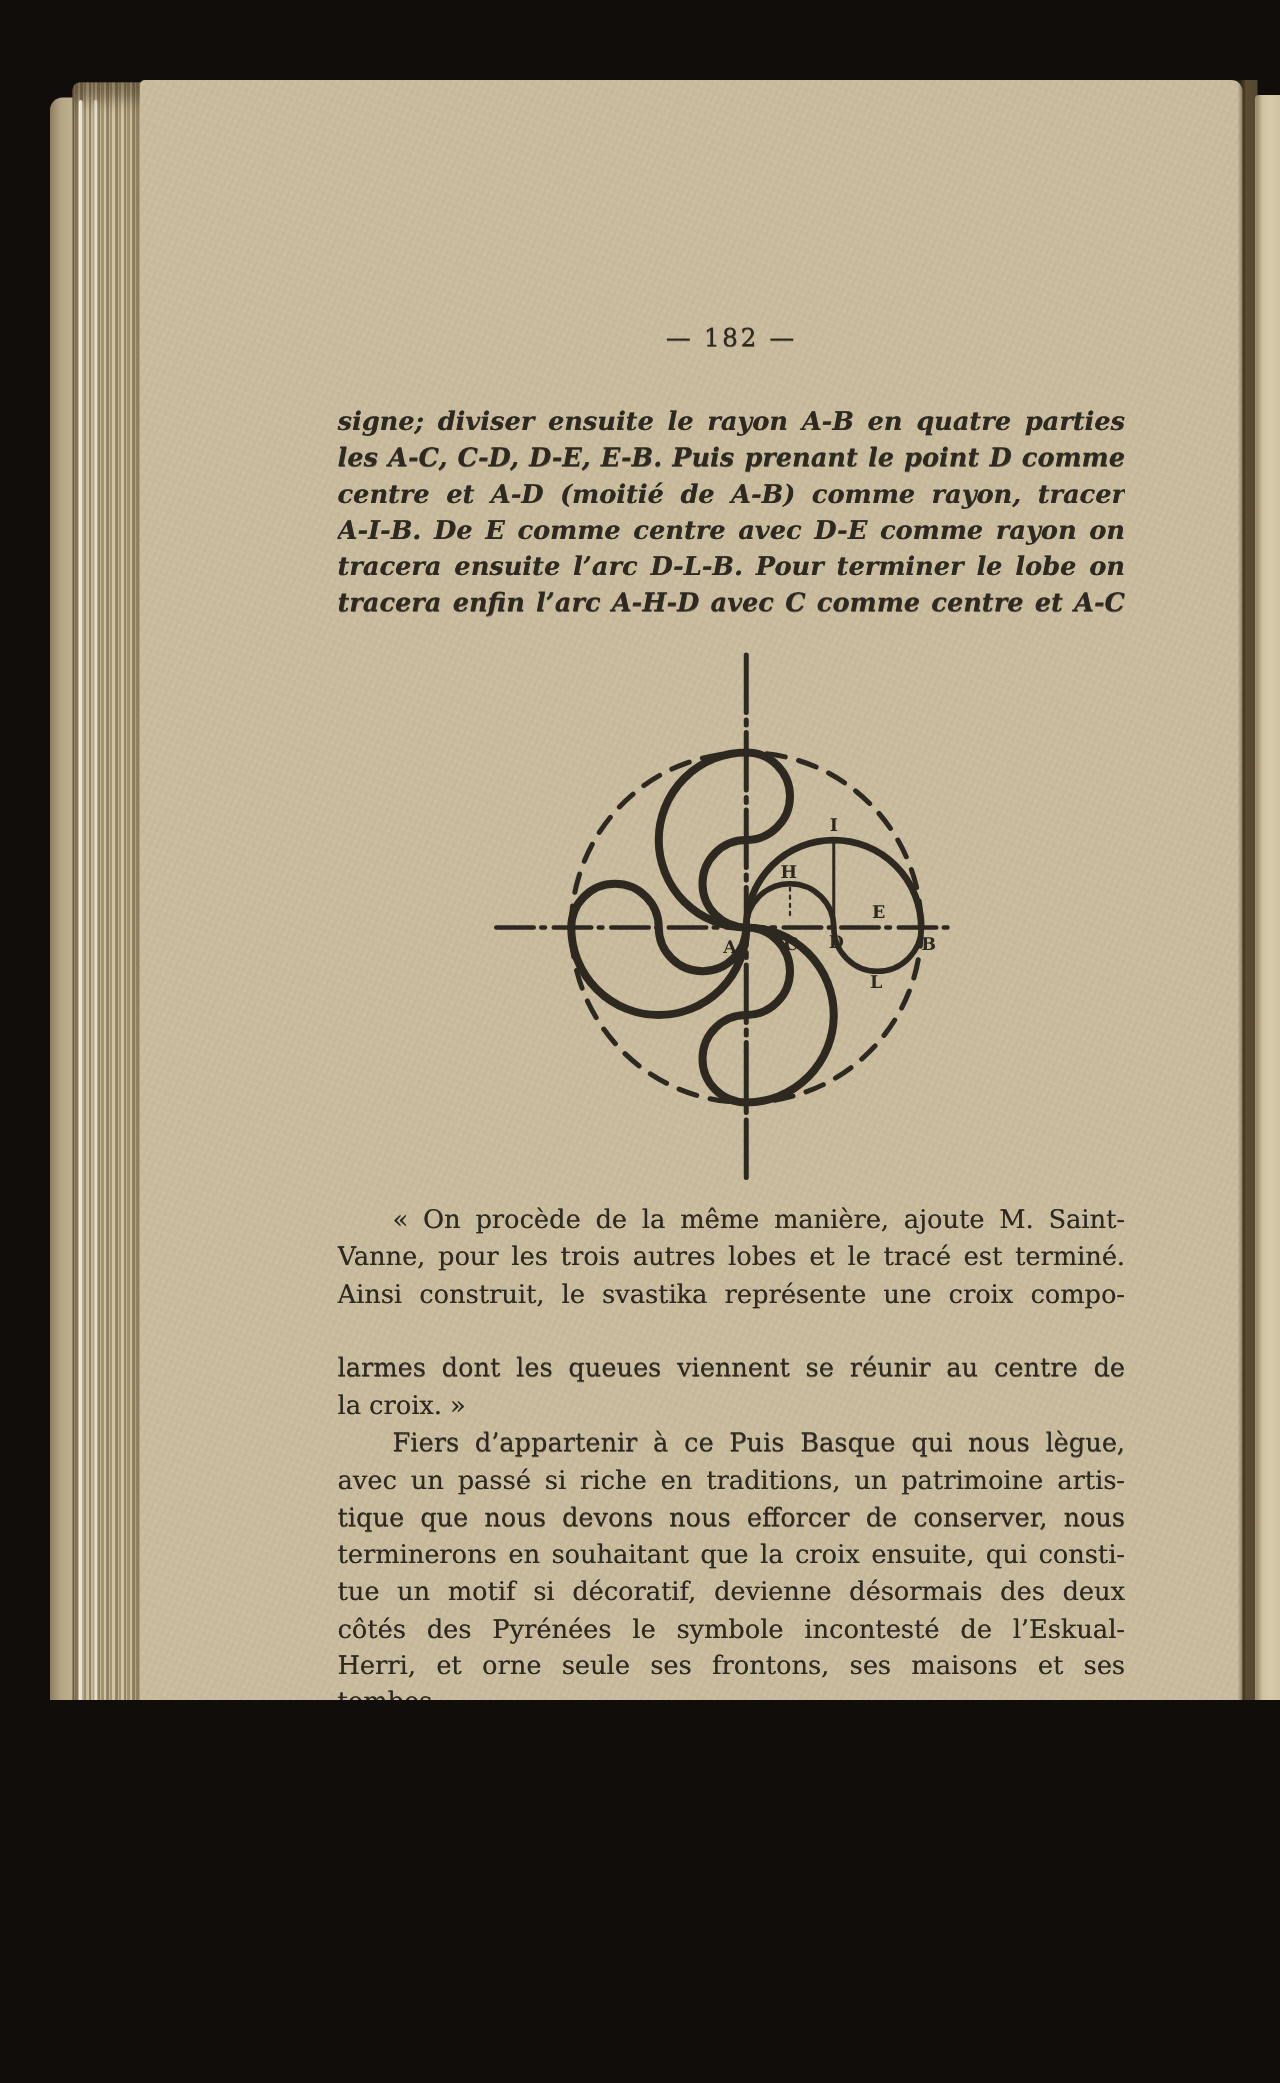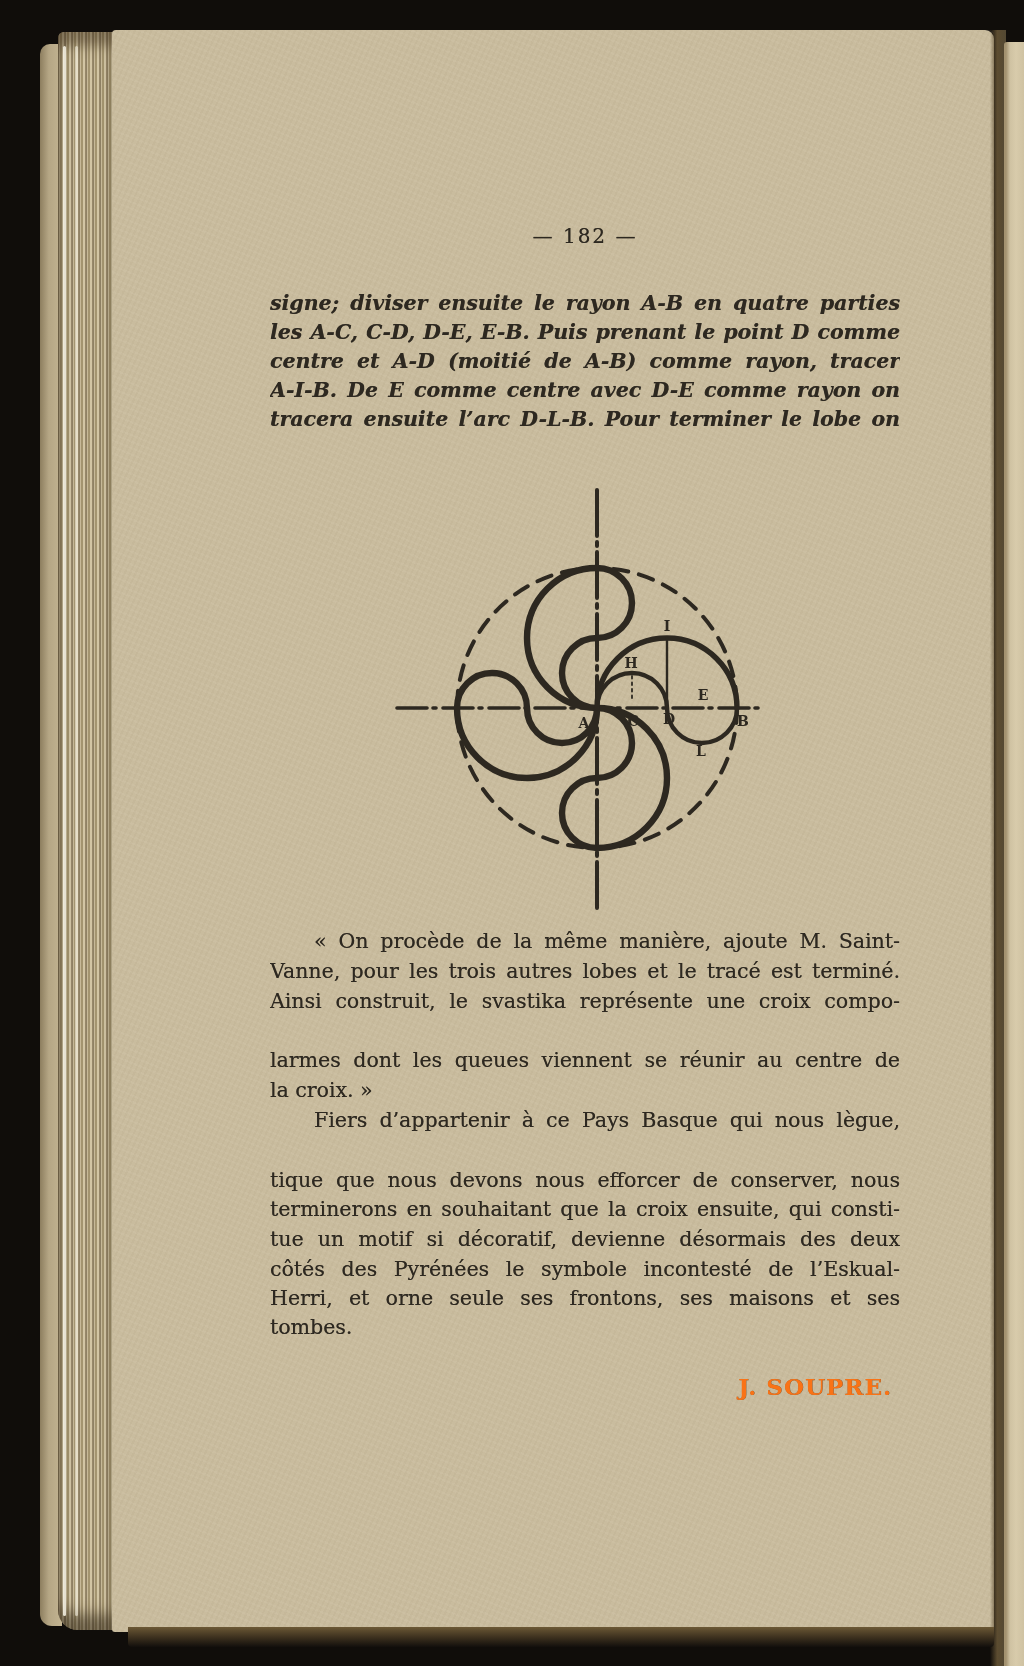--- a/index.html
+++ b/index.html
@@ -1,17 +1,17 @@
 <!DOCTYPE html>
 <html><head>
 <meta charset="utf-8">
 <style>
   html,body{margin:0;padding:0;background:#100d0a;}
-  .canvas{position:relative;width:1024px;height:1666px;background:#100d0a;overflow:hidden;
-          font-family:"DejaVu Serif","Liberation Serif",serif;}
+  .canvas{position:relative;width:1024px;height:1326px;background:#100d0a;overflow:hidden;
+          font-family:"DejaVu Serif","Liberation Serif",serif;margin-top:34px;}
 
   
   .cover-edge{position:absolute;left:40px;top:44px;width:22px;height:1582px;
               background:linear-gradient(90deg,#8d7e5f 0%,#b5a685 40%,#c3b492 100%);
               border-radius:10px 0 0 12px;}
   .page-stack{position:absolute;left:58px;top:32px;width:58px;height:1598px;
               background:repeating-linear-gradient(90deg,#8f8164 0 1px,#c7b998 1px 2px,#a3946f 2px 4px,#d2c5a4 4px 6px,#97886a 6px 7px);
               border-radius:6px 0 0 20px;
               box-shadow:inset 0 14px 12px rgba(60,45,25,.45), inset 0 -16px 14px rgba(40,30,15,.5);}
   .page-stack .streak{position:absolute;top:14px;bottom:14px;width:3px;background:rgba(248,244,230,.85);border-radius:2px;}
@@ -73,20 +73,21 @@
   <div class="next-page"></div>
   <div class="bottom-shadow"></div>
 
   <div class="pagenum">— 182 —</div>
 
   <div class="line p1" style="top:288px">signe; diviser ensuite le rayon A-B en quatre parties éga-</div>
   <div class="line p1" style="top:317px">les A-C, C-D, D-E, E-B. Puis prenant le point D comme</div>
   <div class="line p1" style="top:346px">centre et A-D (moitié de A-B) comme rayon, tracer l’arc</div>
   <div class="line p1" style="top:404px">tracera ensuite l’arc D-L-B. Pour terminer le lobe on</div>
   <div class="line p1" style="top:375px">A-I-B. De E comme centre avec D-E comme rayon on</div>
+  <div class="line p1" style="top:433px">tracera enfin l’arc A-H-D avec C comme centre et A-C</div>
 
   <svg class="fig" viewBox="-215 -240 390 460" xmlns="http://www.w3.org/2000/svg">
     <g fill="none" stroke="#2d2820" stroke-linecap="round">
 
       <circle r="140" stroke-width="4" stroke-dasharray="15 11"></circle>
 
       <path d="M -200 0 H 164" stroke-width="3.6" stroke-dasharray="30 6 3 7"></path>
       <path d="M 0 -218 V 205" stroke-width="4" stroke-dasharray="46 6 4 6"></path>
 
       <path transform="rotate(-90)" stroke-width="6.4" d="M 0 0 A 70 70 0 0 1 140 0 A 35 35 0 0 1 70 0 A 35 35 0 0 0 0 0"></path>
@@ -108,21 +109,22 @@
     <text x="70" y="-77">I</text>
     <text x="104" y="48">L</text>
   </svg>
 
   <div class="line indent" style="top:926px">« On procède de la même manière, ajoute M. Saint-</div>
   <div class="line" style="top:986px">Ainsi construit, le svastika représente une croix compo-</div>
   <div class="line" style="top:956px">Vanne, pour les trois autres lobes et le tracé est terminé.</div>
   <div class="line short" style="top:1075px">la croix. »</div>
   <div class="line" style="top:1045px">larmes dont les queues viennent se réunir au centre de</div>
 
-  <div class="line indent" style="top:1105px">Fiers d’appartenir à ce Pays Basque qui nous lègue,</div>
+  <div class="line indent" style="top:1105px">Fiers d’appartenir à ce Puis Basque qui nous lègue,</div>
+  <div class="line" style="top:1135px">avec un passé si riche en traditions, un patrimoine artis-</div>
   <div class="line" style="top:1165px">tique que nous devons nous efforcer de conserver, nous</div>
   <div class="line" style="top:1194px">terminerons en souhaitant que la croix ensuite, qui consti-</div>
   <div class="line" style="top:1224px">tue un motif si décoratif, devienne désormais des deux</div>
   <div class="line" style="top:1254px">côtés des Pyrénées le symbole incontesté de l’Eskual-</div>
   <div class="line" style="top:1283px">Herri, et orne seule ses frontons, ses maisons et ses</div>
   <div class="line short" style="top:1312px">tombes.</div>
 
   <div class="sig">J. SOUPRE.</div>
 
 </div>

